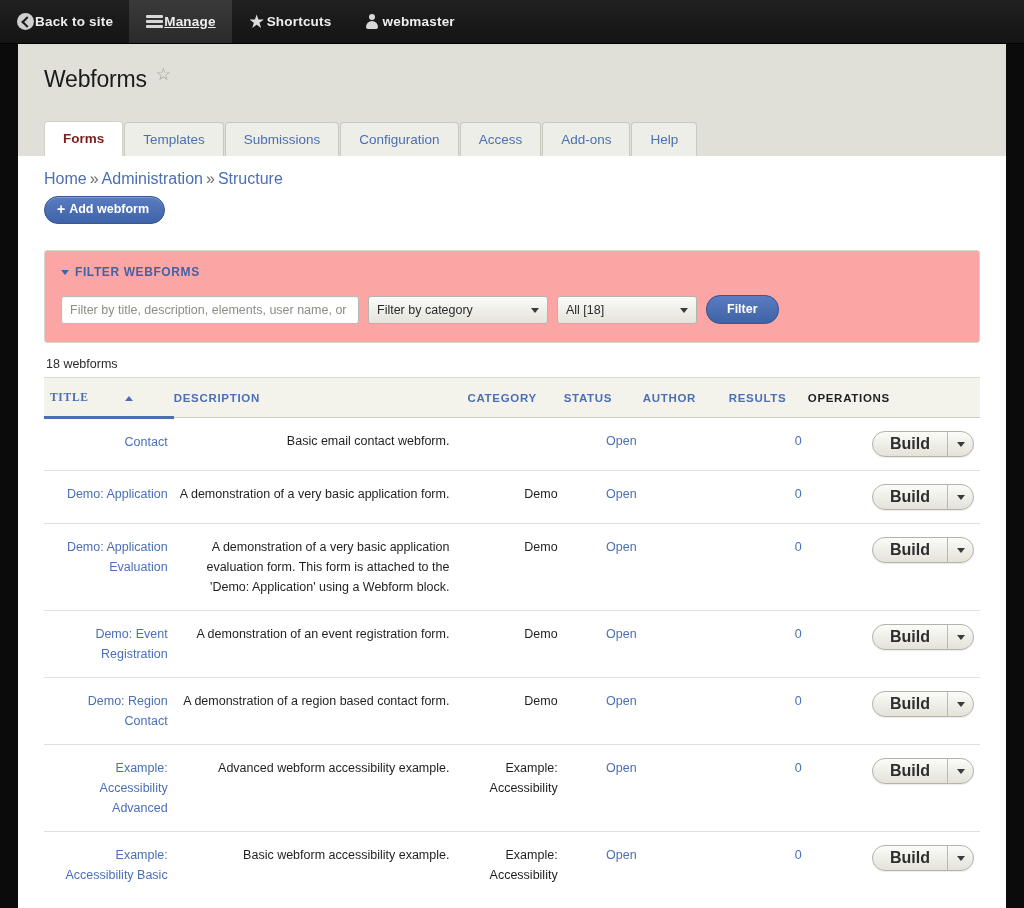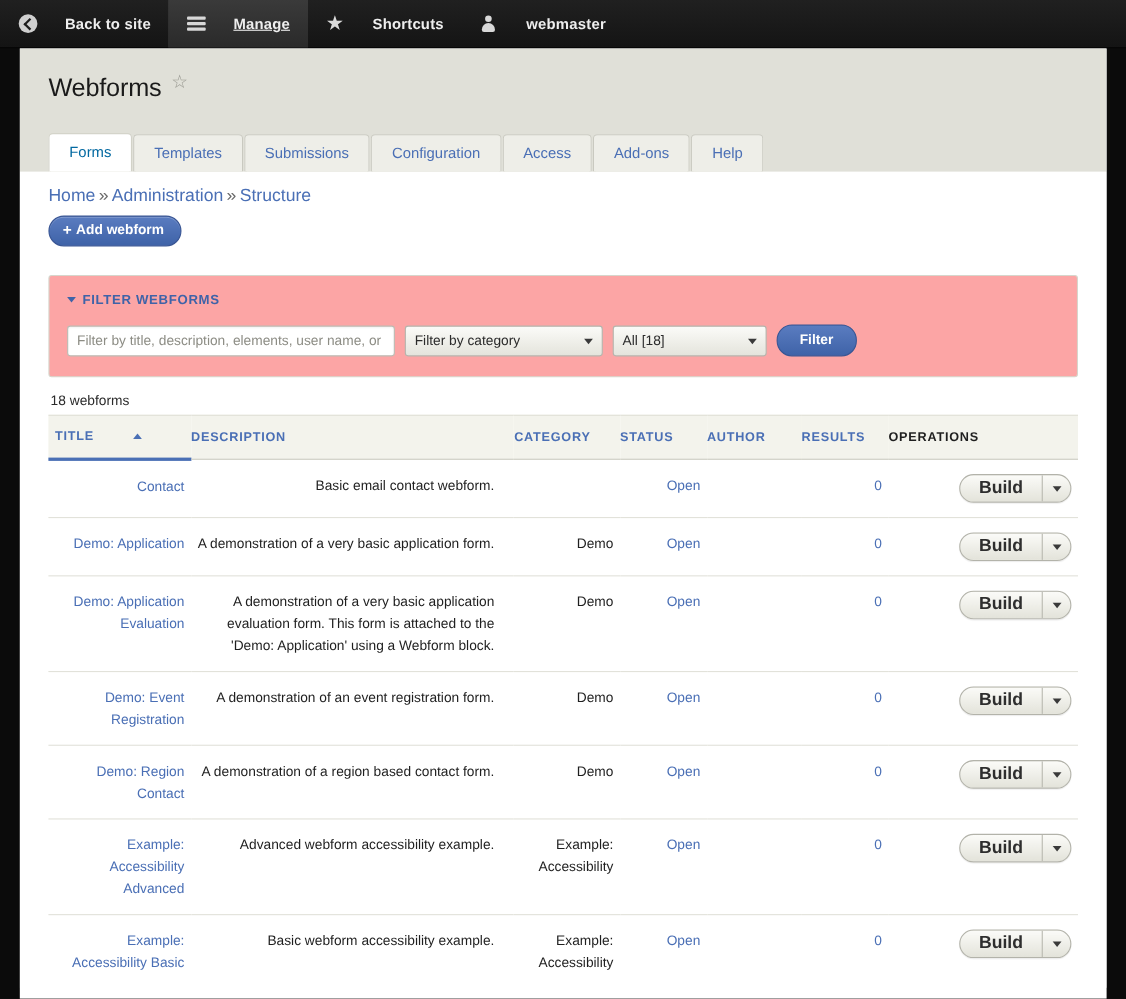--- a/index.html
+++ b/index.html
@@ -28,21 +28,21 @@
     height: 44px;
     background: #181818;
     background-image: linear-gradient(to bottom, #202020 0%, #141414 100%);
     display: flex;
     align-items: stretch;
     border-bottom: 1px solid #000;
   }
   .tb-item {
     display: flex;
     align-items: center;
-    gap: 25px;
+    gap: 1px;
     padding: 12px 16px;
     color: #eeeeee;
     font-size: 13.5px;
     font-weight: bold;
     letter-spacing: 0.2px;
     cursor: pointer;
     user-select: none;
   }
   .tb-item.active {
     background: #323232;
@@ -123,24 +123,25 @@
     border: 1px solid #c9c9c0;
     border-bottom: none;
     border-radius: 4px 4px 0 0;
     cursor: pointer;
     white-space: nowrap;
     line-height: 15px;
     position: relative;
   }
   .tab.active {
     background: #ffffff;
-    color: #0369a1;
+    color: #7f1d1d;
     border-color: #d2d2c8;
     padding-bottom: 10px;
     z-index: 2;
+    font-weight: bold;
   }
 
   
   #content {
     padding: 0 26px;
     background: #fff;
   }
 
   #breadcrumb {
     padding: 14px 0 8px 0;
@@ -263,21 +264,21 @@
     font-weight: bold;
     letter-spacing: 0.7px;
     color: #4a6fb5;
     padding: 13px 6px 13px 0;
     border-top: 1px solid #dcdcd2;
     border-bottom: 1px solid #cdcdc2;
     white-space: nowrap;
     vertical-align: middle;
     cursor: pointer;
   }
-  thead th:first-child { padding-left: 6px; }
+  thead th:first-child { padding-left: 6px; font-family: Liberation Serif, serif; }
   thead th.th-plain { color: #1f1f1f; cursor: default; }
   thead th.sorted { border-bottom: 3px solid #4a6fb5; }
   .sort-arrow {
     display: inline-block;
     margin-left: 36px;
     width: 0; height: 0;
     border-left: 4px solid transparent;
     border-right: 4px solid transparent;
     border-bottom: 5px solid #4a6fb5;
     vertical-align: middle;

